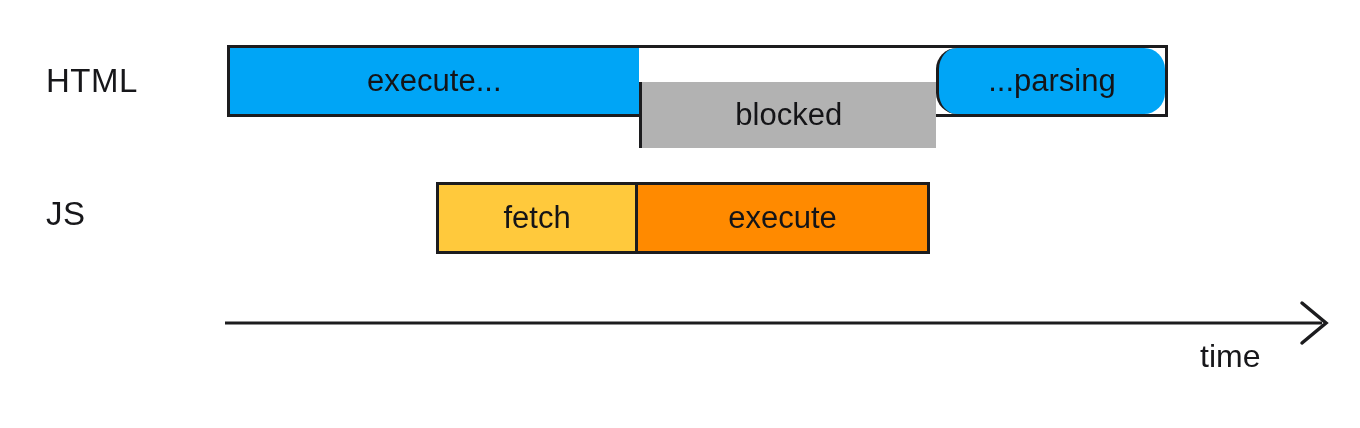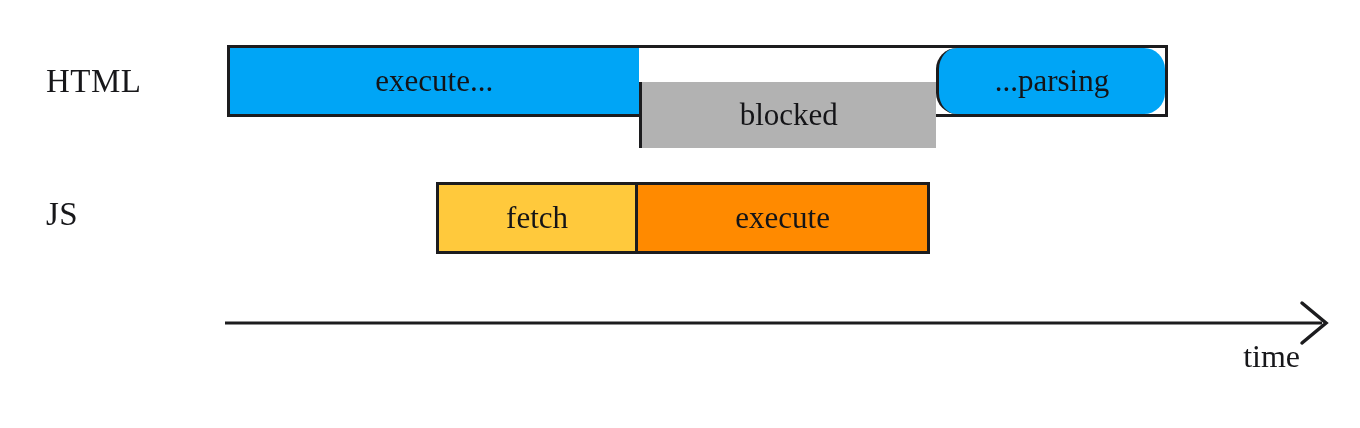--- a/index.html
+++ b/index.html
@@ -6,21 +6,21 @@
     margin: 0;
     padding: 0;
     background: #ffffff;
   }
   .canvas {
     position: relative;
     width: 1360px;
     height: 428px;
     background: #ffffff;
     overflow: hidden;
-    font-family: Liberation Serif, serif;
+    font-family: Liberation Sans, sans-serif;
     color: #17171a;
   }
   .row-label {
     position: absolute;
     left: 46px;
     height: 72px;
     display: flex;
     align-items: center;
     font-size: 33px;
     letter-spacing: 0.5px;
@@ -57,21 +57,21 @@
     left: 222px;
     top: 293px;
     width: 1110px;
     height: 60px;
   }
   .axis-label {
     position: absolute;
     left: 1200px;
     top: 338px;
     width: 100px;
-    text-align: right;
+    text-align: left;
     font-size: 32px;
     color: #17171a;
   }
 </style>
 </head>
 <body>
 
 <div class="canvas">
 
   <div class="row-label" style="top:45px">HTML</div>

